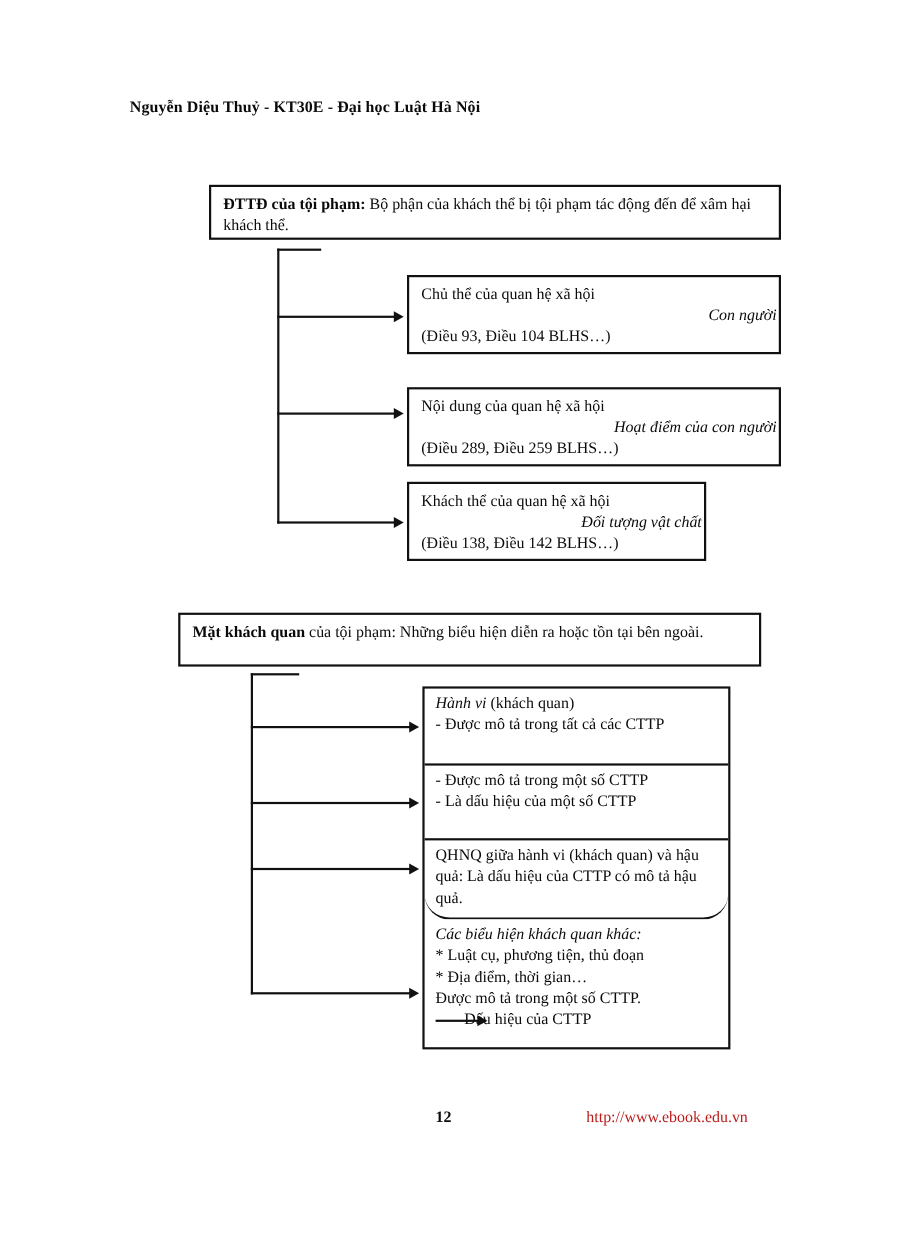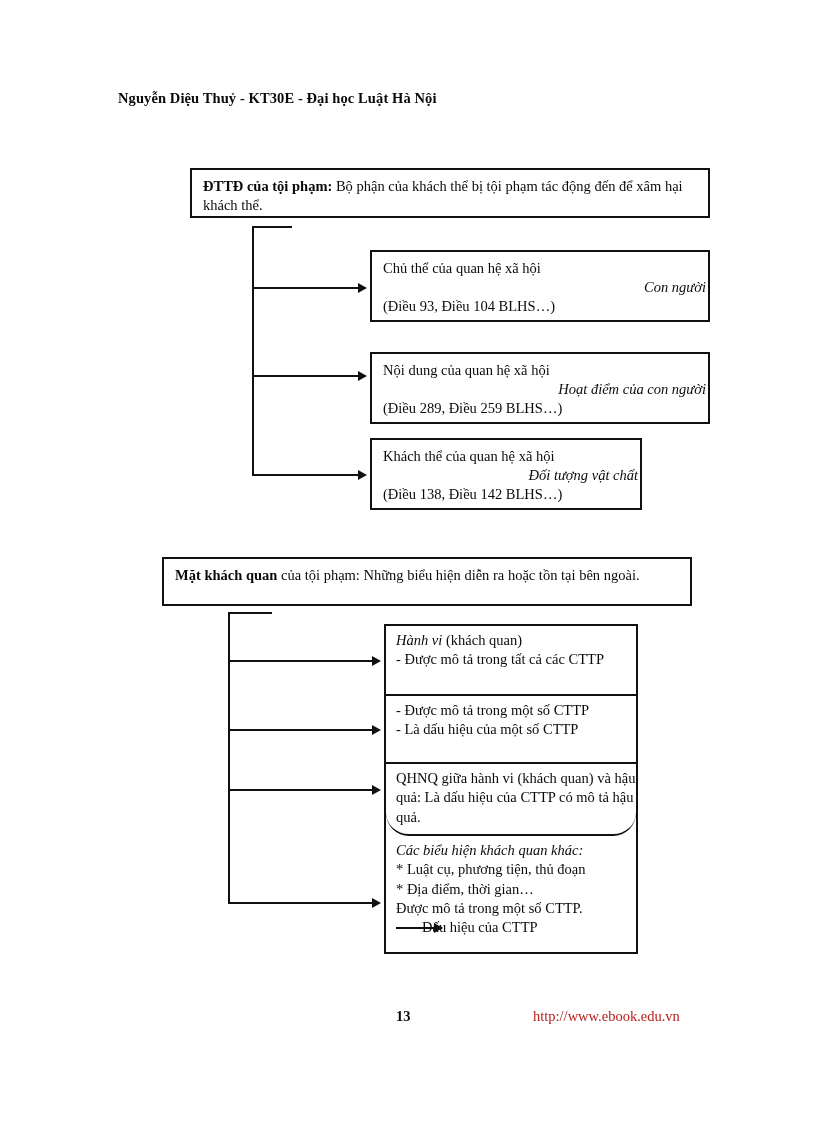--- a/index.html
+++ b/index.html
@@ -183,21 +183,21 @@
 
   <div class="hline" style="left:228px; top:729px; width:148px;"></div>
   <div class="arrowhead" style="left:372px; top:725px;"></div>
 
   <div class="hline" style="left:228px; top:789px; width:148px;"></div>
   <div class="arrowhead" style="left:372px; top:785px;"></div>
 
   <div class="hline" style="left:228px; top:902px; width:148px;"></div>
   <div class="arrowhead" style="left:372px; top:898px;"></div>
 
-  <div class="stack" style="left:384px; top:624px; width:254px; height:330px;">
+  <div class="stack" style="left:384px; top:624px; width:280px; height:330px;">
 
     <div class="stack-cell" style="height:70px;">
       <span class="cell-line"><span class="it">Hành vi</span><span> (khách quan)</span></span>
       <span class="cell-line">- Được mô tả trong tất cả các CTTP</span>
     </div>
 
     <div class="stack-cell" style="height:68px;">
       <span class="cell-line">- Được mô tả trong một số CTTP</span>
       <span class="cell-line">- Là dấu hiệu của một số CTTP</span>
     </div>
@@ -211,16 +211,16 @@
     <div class="stack-cell" style="height:116px;">
       <span class="cell-line it">Các biểu hiện khách quan khác:</span>
       <span class="cell-line">* Luật cụ, phương tiện, thủ đoạn</span>
       <span class="cell-line">* Địa điểm, thời gian…</span>
       <span class="cell-line">Được mô tả trong một số CTTP.</span>
       <span class="cell-arrow-line"><span class="inline-arrow"></span><span>Dấu hiệu của CTTP</span></span>
     </div>
 
   </div>
 
-  <div class="page-number">13</div>
+  <div class="page-number">12</div>
   <div class="watermark">http://www.ebook.edu.vn</div>
 
 </div>
 
 </body></html>

